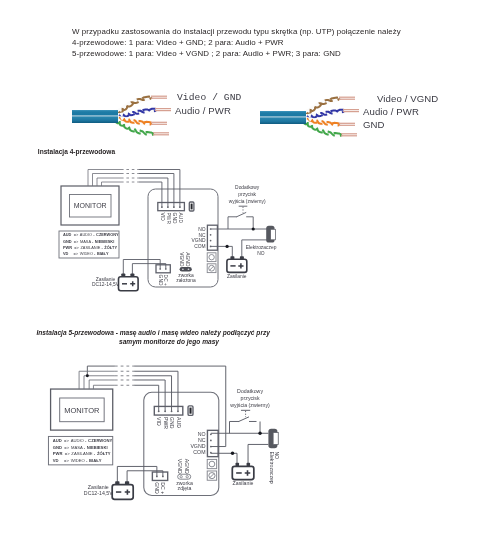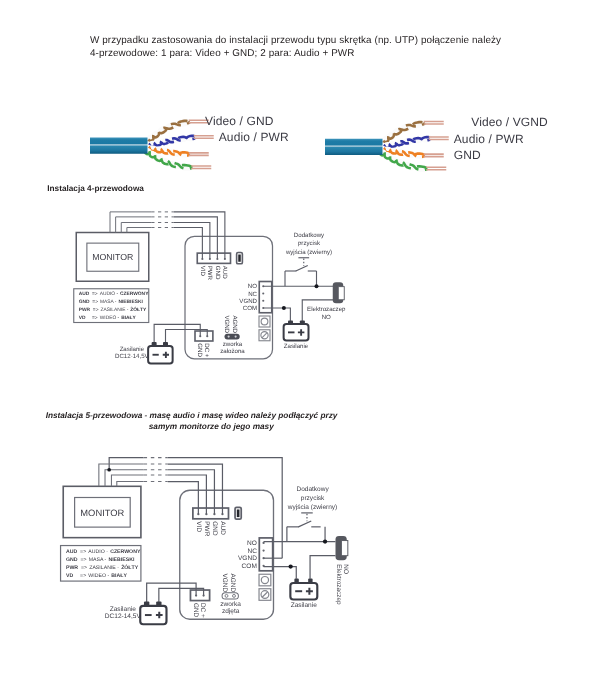--- a/index.html
+++ b/index.html
@@ -44,20 +44,21 @@
   .lock{fill:#56585f;}
 </style>
 </head>
 <body>
 
 <div class="page">
 
   <div class="abs" id="intro">
     <div>W przypadku zastosowania do instalacji przewodu typu skrętka (np. UTP) połączenie należy</div>
     <div>4-przewodowe: 1 para: Video + GND; 2 para: Audio + PWR</div>
+    <div>5-przewodowe: 1 para: Video + VGND ; 2 para: Audio + PWR;  3 para: GND</div>
   </div>
 
   <svg width="0" height="0" style="position:absolute" aria-hidden="true">
     <defs>
       <linearGradient id="jack" x1="0" y1="0" x2="0" y2="1">
         <stop offset="0%" stop-color="#2b7fa6"></stop>
         <stop offset="24%" stop-color="#2e85ae"></stop>
         <stop offset="33%" stop-color="#bcd4de"></stop>
         <stop offset="42%" stop-color="#2e85ae"></stop>
         <stop offset="100%" stop-color="#14628c"></stop>
@@ -107,21 +108,21 @@
   <svg class="abs cable" id="cable-left" style="left:108px;top:86px;" width="76" height="62" viewBox="0 0 76 62">
     <use href="#cablefan"></use>
   </svg>
   <div class="abs jacket" style="left:72px;top:110px;width:46px;height:12.5px;"></div>
 
   <svg class="abs cable" id="cable-right" style="left:296px;top:87px;" width="76" height="62" viewBox="0 0 76 62">
     <use href="#cablefan"></use>
   </svg>
   <div class="abs jacket" style="left:260px;top:111px;width:46px;height:12.5px;"></div>
 
-  <div class="abs cab-label" style="left:164px;top:92px;">Video / GND</div>
+  <div class="abs cab-label" style="left:177px;top:92px;font-family:Liberation Mono, monospace;">Video / GND</div>
   <div class="abs cab-label" style="left:175px;top:105px;">Audio / PWR</div>
 
   <div class="abs cab-label" style="left:377px;top:93px;">Video / VGND</div>
   <div class="abs cab-label" style="left:363px;top:106px;">Audio / PWR</div>
   <div class="abs cab-label" style="left:363px;top:119px;">GND</div>
 
   <div class="abs sect-title" id="sect1-title">Instalacja 4-przewodowa</div>
 
   <svg class="dg" id="diagram1" width="480" height="546" viewBox="0 0 480 546">
     <g id="d1" transform="translate(0,0)">

